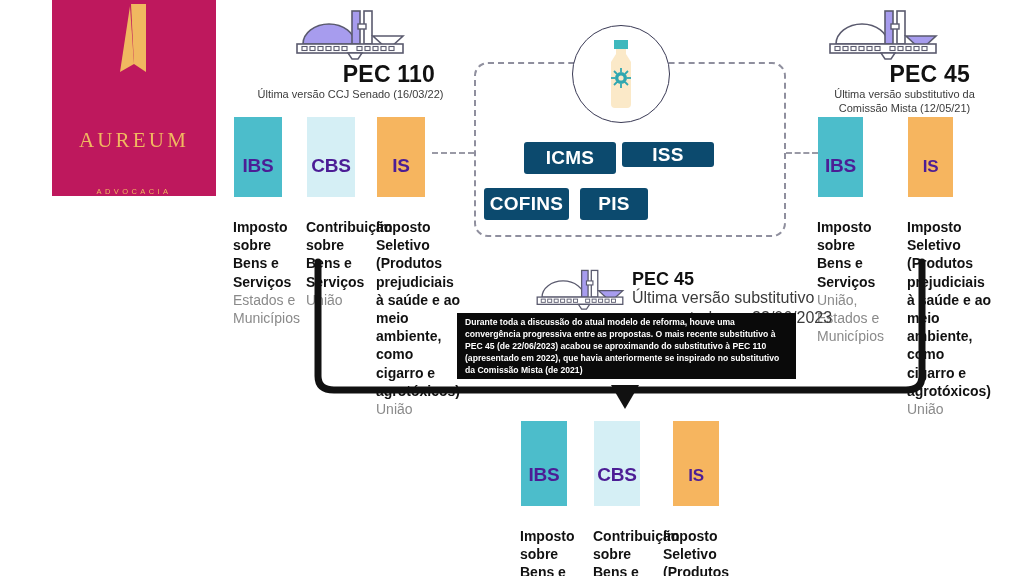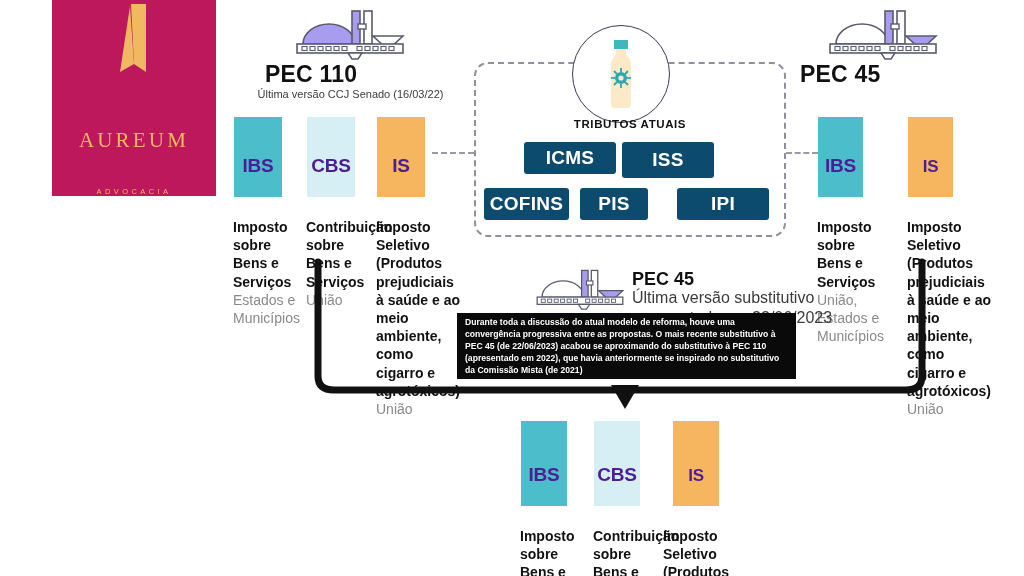--- a/index.html
+++ b/index.html
@@ -31,21 +31,21 @@
     color:#f0b860;font-family:"Liberation Sans",sans-serif;
     font-size:7.5px;letter-spacing:3.4px;margin-top:5px;text-align:center;
   }
 
   
   .congress{display:block;}
 
   
   .pec-title{
     font-size:23px;font-weight:bold;color:#111;
-    text-align:left;letter-spacing:.2px;line-height:1.1;
+    text-align:right;letter-spacing:.2px;line-height:1.1;
   }
   .pec-sub{
     font-size:11px;color:#3b3b3b;text-align:center;line-height:1.25;
   }
 
   
   .bar{
     display:flex;align-items:flex-end;justify-content:center;
     box-sizing:border-box;
   }
@@ -184,36 +184,32 @@
           <line x1="16" y1="33" x2="19" y2="36"></line>
             <line x1="27" y1="44" x2="30" y2="47"></line>
           <line x1="30" y1="33" x2="27" y2="36"></line>
             <line x1="19" y1="44" x2="16" y2="47"></line>
         </g>
       </g>
       <circle cx="23" cy="40" r="2.6" fill="#fbe9c8"></circle>
     </svg>
   </div>
 
-  <div class="abs tributos-title">TRIBUTOS ATUAIS</div>
 
   <div class="abs chip" style="left:524px;top:142px;width:92px;height:32px;">
     <span>ICMS</span>
   </div>
-  <div class="abs chip" style="left:622px;top:142px;width:92px;height:36px;">
+  <div class="abs chip" style="left:622px;top:142px;width:92px;height:25px;">
     <span>ISS</span>
   </div>
   <div class="abs chip" style="left:484px;top:188px;width:85px;height:32px;">
     <span>COFINS</span>
   </div>
   <div class="abs chip" style="left:580px;top:188px;width:68px;height:32px;">
     <span>PIS</span>
-  </div>
-  <div class="abs chip" style="left:677px;top:188px;width:92px;height:32px;">
-    <span>IPI</span>
   </div>
 
   <div class="abs dash-h" style="left:786px;top:152px;width:32px;"></div>
 
   <div class="abs" style="left:828px;top:8px;width:110px;height:52px;">
     <svg class="congress" width="110" height="52" viewBox="0 0 110 52">
       <path d="M8 36 A26 20 0 0 1 60 36 Z" fill="#ffffff" stroke="#5a5a6e" stroke-width="1.6"></path>
       <rect x="57" y="3" width="8" height="33" fill="#a79cee" stroke="#5a5a6e" stroke-width="1.6"></rect>
       <rect x="69" y="3" width="8" height="33" fill="#ffffff" stroke="#5a5a6e" stroke-width="1.6"></rect>
       <rect x="63" y="16" width="8" height="5" fill="#ffffff" stroke="#5a5a6e" stroke-width="1.4"></rect>
@@ -229,20 +225,21 @@
         <rect x="62" y="38.5" width="5" height="4"></rect>
           <rect x="70" y="38.5" width="5" height="4"></rect>
         <rect x="78" y="38.5" width="5" height="4"></rect>
           <rect x="86" y="38.5" width="5" height="4"></rect>
         <rect x="94" y="38.5" width="5" height="4"></rect>
       </g>
       <path d="M53 45 L67 45 L63 51 L57 51 Z" fill="#ffffff" stroke="#5a5a6e" stroke-width="1.5"></path>
     </svg>
   </div>
   <div class="abs pec-title" style="left:800px;top:62px;width:170px;">PEC 45</div>
+  <div class="abs pec-sub" style="left:812px;top:88px;width:185px;">Última versão substitutivo da Comissão Mista (12/05/21)</div>
 
   <div class="abs bar" style="left:818px;top:117px;width:45px;height:80px;background:#4cbdcb;">
     <span class="bar-label">IBS</span>
   </div>
   <div class="abs cap" style="left:817px;top:202px;width:70px;">
     <span>Imposto sobre Bens e Serviços</span><br>
     <span class="muted">União, Estados e Municípios</span>
   </div>
 
   <div class="abs bar" style="left:908px;top:117px;width:45px;height:80px;background:#f6b55f;">

